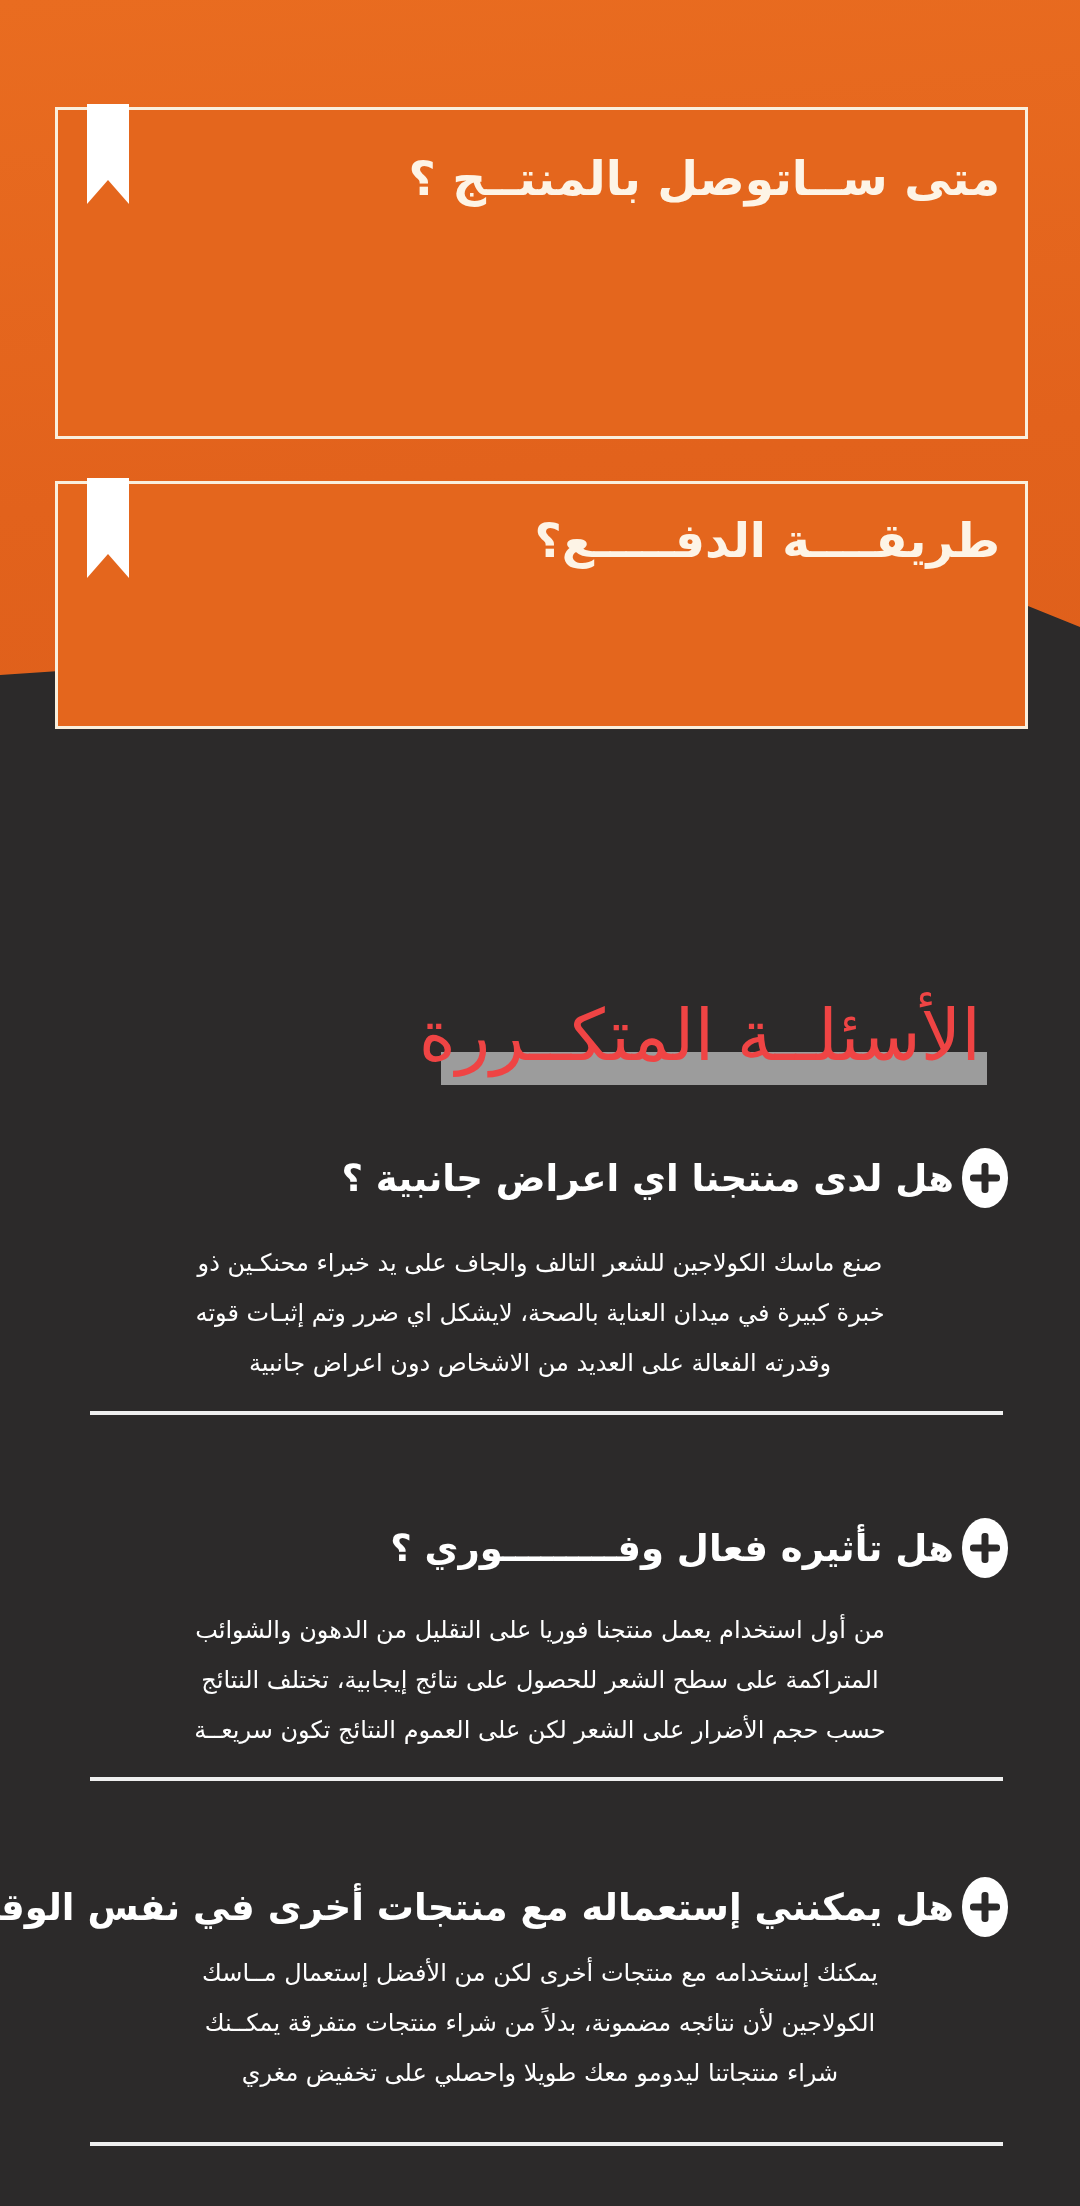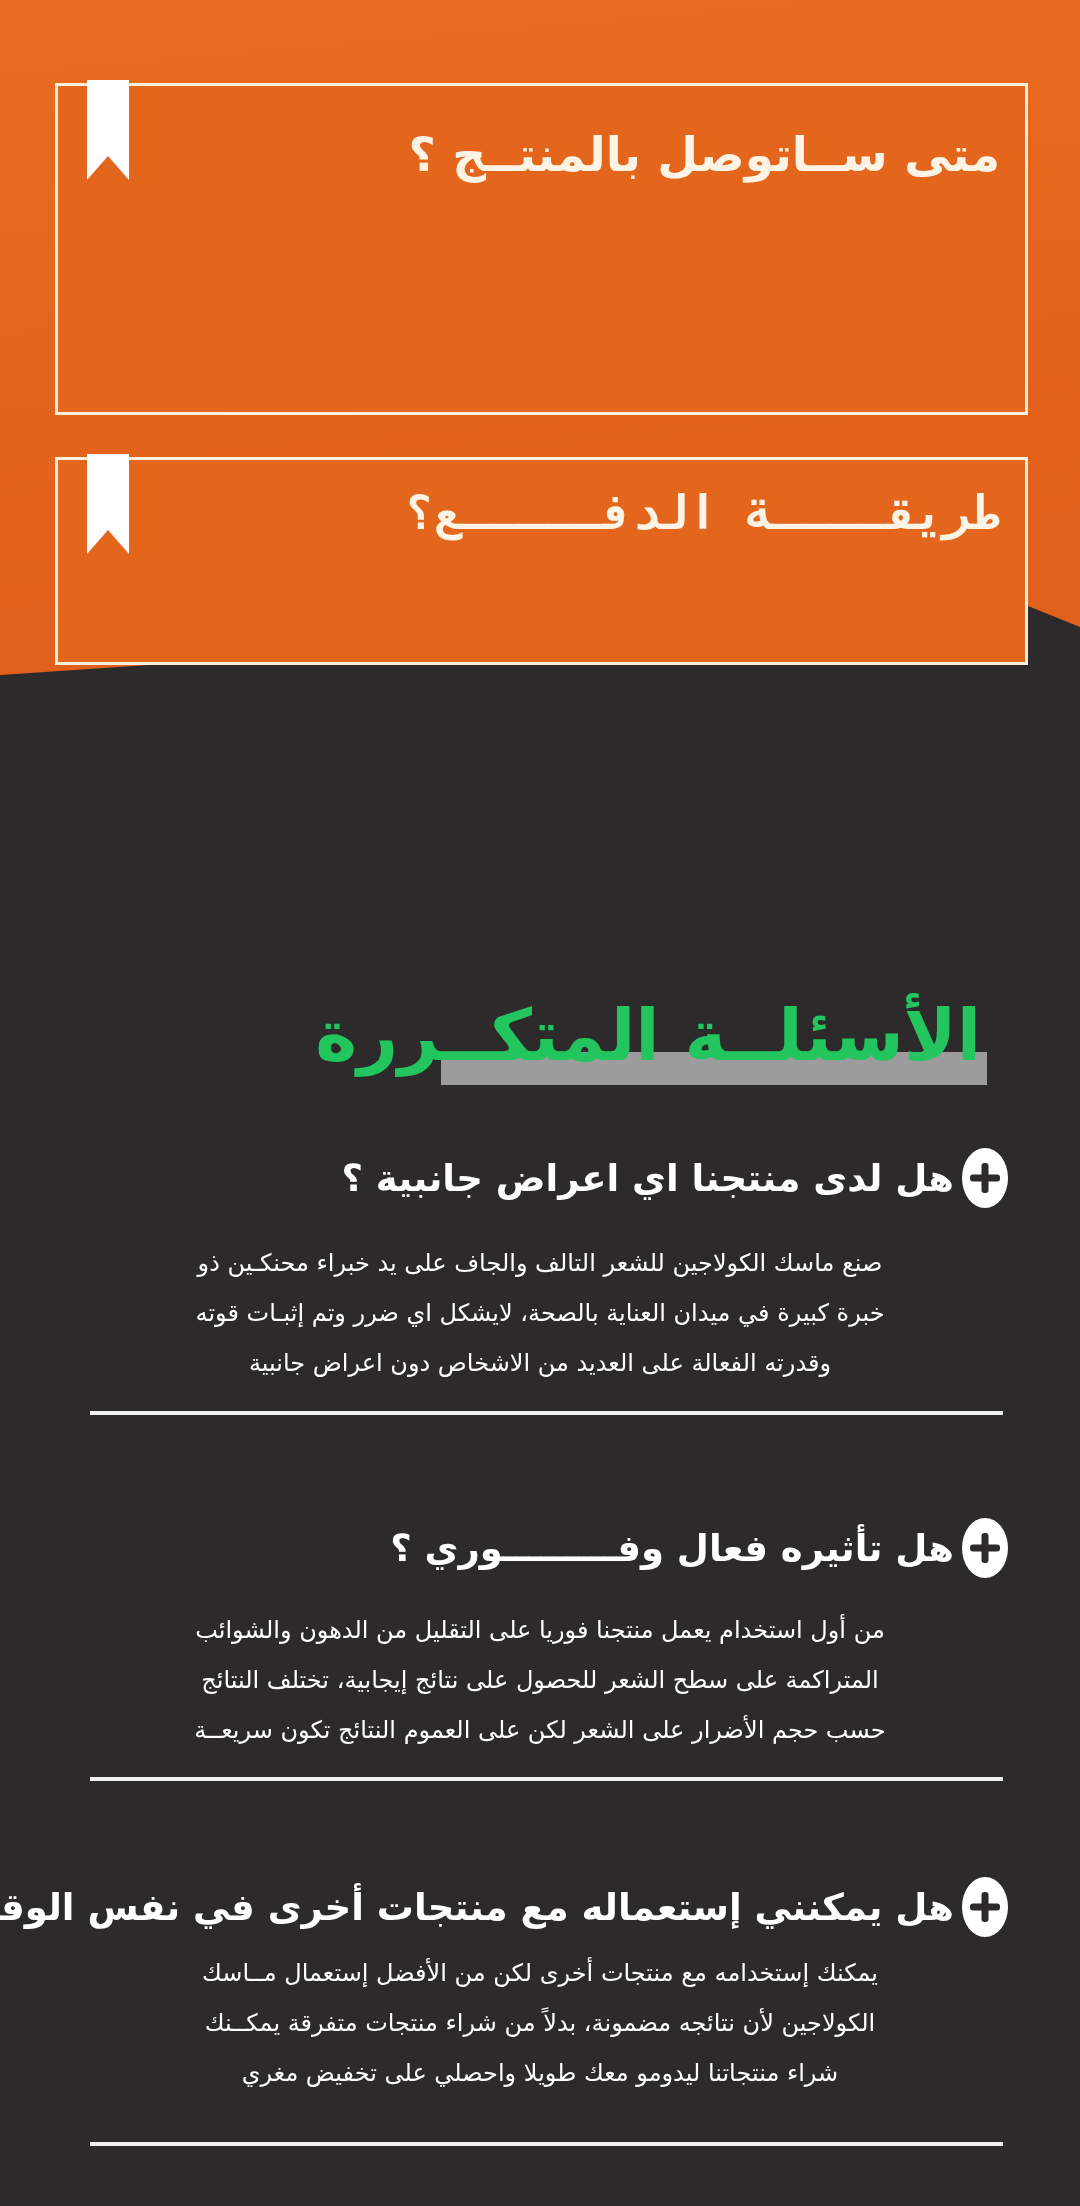--- a/index.html
+++ b/index.html
@@ -16,23 +16,24 @@
     background:linear-gradient(175deg, #e96c20 0%, #e2621c 60%, #de5f1b 100%);
     clip-path:polygon(0 0, 100% 0, 100% 627px, 1028px 606px, 0 675px);
   }
   .card {
     position:absolute; left:55px; width:973px;
     box-sizing:border-box;
     background:#e4661d;
     border:3px solid #f9efdd;
     padding:0 25px;
     direction:rtl;
+    margin-top:24px;
   }
   .card-1 { top:83px;  height:332px; }
-  .card-2 { top:457px; height:208px;font-family:Liberation Mono, monospace; }
+  .card-2 { top:457px; height:248px; }
   .ribbon {
     position:absolute; left:29px; top:-6px;
     width:42px; height:100px;
     background:#ffffff;
     clip-path:polygon(0 0, 100% 0, 100% 100%, 50% 76%, 0 100%);
     filter:drop-shadow(0 0 10px rgba(255,255,255,.9)) drop-shadow(0 0 24px rgba(255,255,255,.55));
   }
   .card-title {
     margin:0; text-align:right;
     color:#fdf4e6; font-size:47px; font-weight:bold;
@@ -42,21 +43,21 @@
   .card-2 .card-title { padding-top:28px; }
   .card-body {
     text-align:right; white-space:pre-line;
     color:#f8ecd4; font-size:34px; line-height:47px;
   }
   .card-1 .card-body { margin-top:28px; }
   .card-2 .card-body { margin-top:20px; line-height:49px; }
 
   .faq-heading {
     position:absolute; top:942px; right:99px; z-index:2;
-    color:#22c55e; font-size:71px; font-weight:bold;
+    color:#ef4444; font-size:71px; font-weight:normal;
     direction:rtl; text-align:center; line-height:1.3;
   }
   .heading-bar {
     position:absolute; top:1052px; right:93px; z-index:1;
     width:546px; height:33px; background:#9c9c9c;
   }
 
   .faq-item-header {
     position:absolute; right:72px;
     display:flex; align-items:center; gap:8px;

